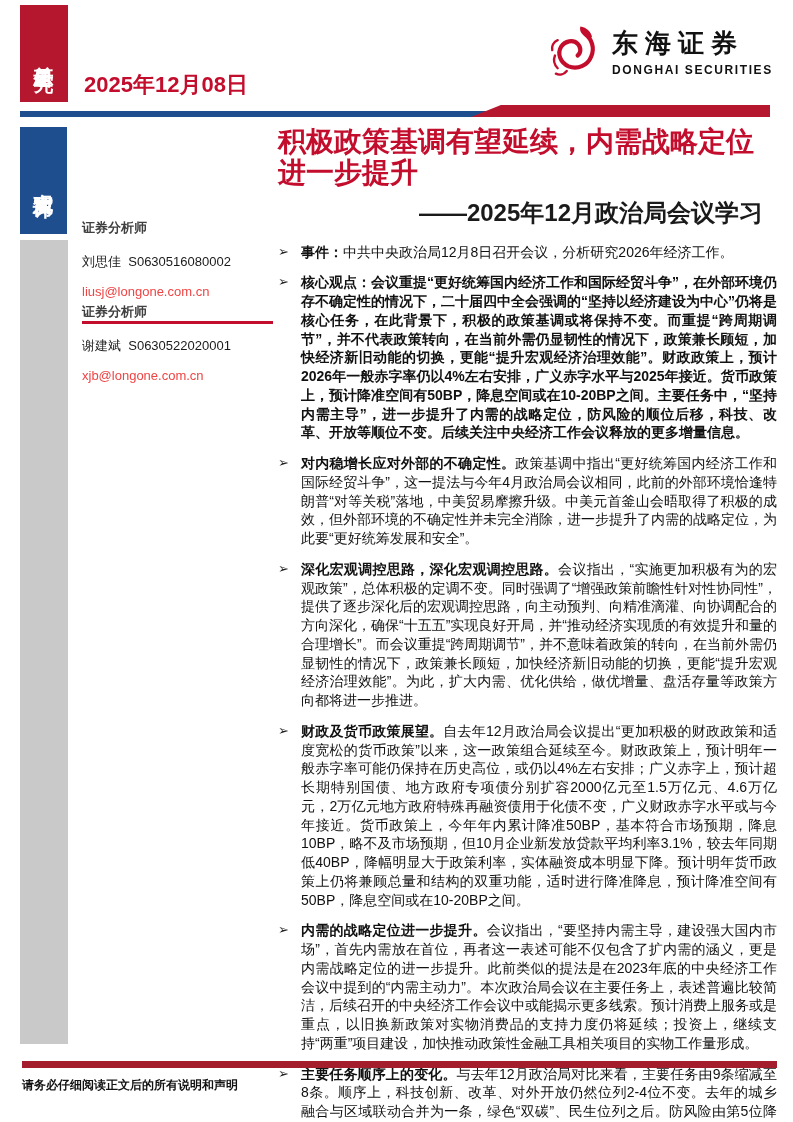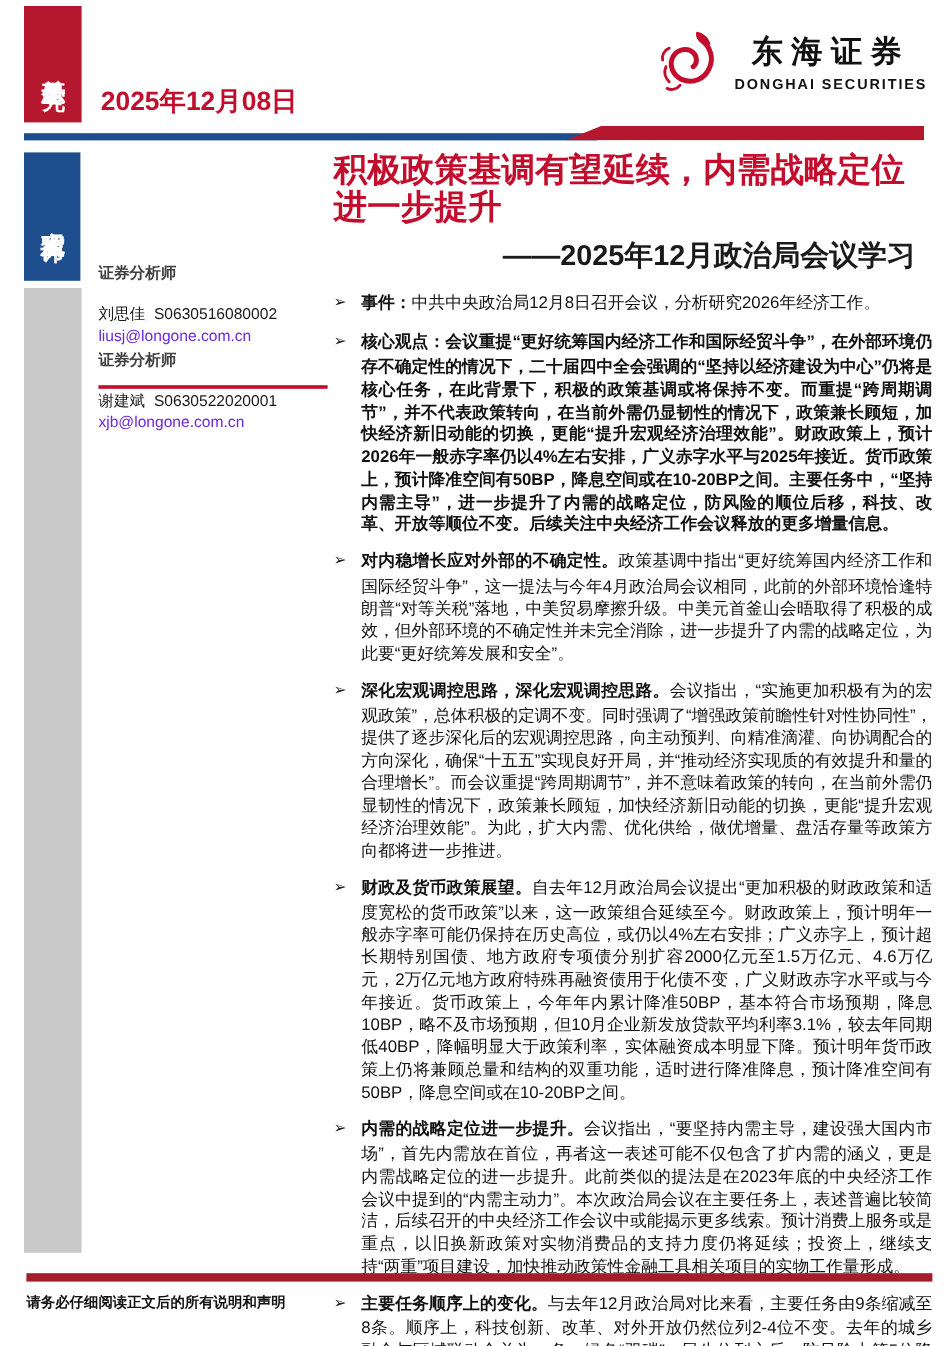--- a/index.html
+++ b/index.html
@@ -17,47 +17,47 @@
     background:#1F4E8F; display:flex; align-items:center; justify-content:center;
   }
   .vtext {
     writing-mode:vertical-rl; text-orientation:upright;
     color:#ffffff; font-weight:bold; font-size:20px; letter-spacing:2px; line-height:1;
   }
   .gray-bar { position:absolute; left:20px; top:240px; width:48px; height:804px; background:#C9C9C9; }
 
   
   .date { position:absolute; left:84px; top:70px; font-size:22px; font-weight:bold; color:#C30D2D; }
-  .logo { position:absolute; left:545px; top:20px; width:232px; display:flex; align-items:center;text-align:center; }
+  .logo { position:absolute; left:545px; top:20px; width:232px; display:flex; align-items:center; }
   .logo-mark { width:58px; height:62px; flex:0 0 auto; }
   .logo-text { margin-left:9px; }
   .logo-cn { font-size:26px; font-weight:bold; letter-spacing:7px; color:#111; white-space:nowrap; }
   .logo-en { font-size:12px; font-weight:bold; letter-spacing:1.6px; color:#111; margin-top:2px; white-space:nowrap; }
 
   
   .divider-blue { position:absolute; left:20px; top:111px; width:478px; height:6px; background:#1F4E8F; }
   .divider-red  { position:absolute; left:471px; top:105px; width:299px; height:12px; background:#B5182E;
                   clip-path:polygon(0 100%, 10% 0, 100% 0, 100% 100%); }
 
   
   .analysts { position:absolute; left:82px; top:216px; width:195px; font-size:13px; line-height:17px; }
   .analyst-role { color:#404040; font-weight:bold; margin-top:3px; }
   .analyst-name { color:#1a1a1a; margin-top:17px; }
-  .analyst-email { color:#6d28d9; margin-top:1px; }
+  .analyst-email { color:#ef4444; margin-top:13px; }
   .analyst-rule { position:absolute; left:82px; top:321px; width:191px; height:3px; background:#C30D2D; }
 
   
   .main { position:absolute; left:278px; top:126px; width:499px; }
   .title { font-size:28px; line-height:1.12; font-weight:bold; color:#C30D2D; }
   .subtitle { margin-top:8px; padding-right:14px; text-align:right; font-size:24px; font-weight:600; color:#1a1a1a; }
   .section-heading { margin-top:17px; font-size:17px; font-weight:bold; color:#C30D2D; }
   .bullets { margin-top:14px; }
   .bullet { position:relative; padding-left:23px; margin-bottom:12px; font-size:14px; line-height:1.34; text-align:justify; color:#111; }
   .bullet .marker { position:absolute; left:0; top:0; font-size:13px; color:#222; }
-  .bullet .lead { font-weight:bold;font-family:Liberation Mono, monospace; }
+  .bullet .lead { font-weight:bold; }
   .bullet.all-bold .body { font-weight:bold; }
 
   
   .footer-rule { position:absolute; left:22px; top:1061px; width:755px; height:7px; background:#A31D2C; }
   .footer { position:absolute; left:22px; top:1077px; width:755px; display:flex; justify-content:space-between; font-size:12px; font-weight:bold; color:#111; }
   .footer-left span { margin-right:14px; }
   .footer-left span:last-child { margin-right:0; }
 </style>
 </head>
 <body>

